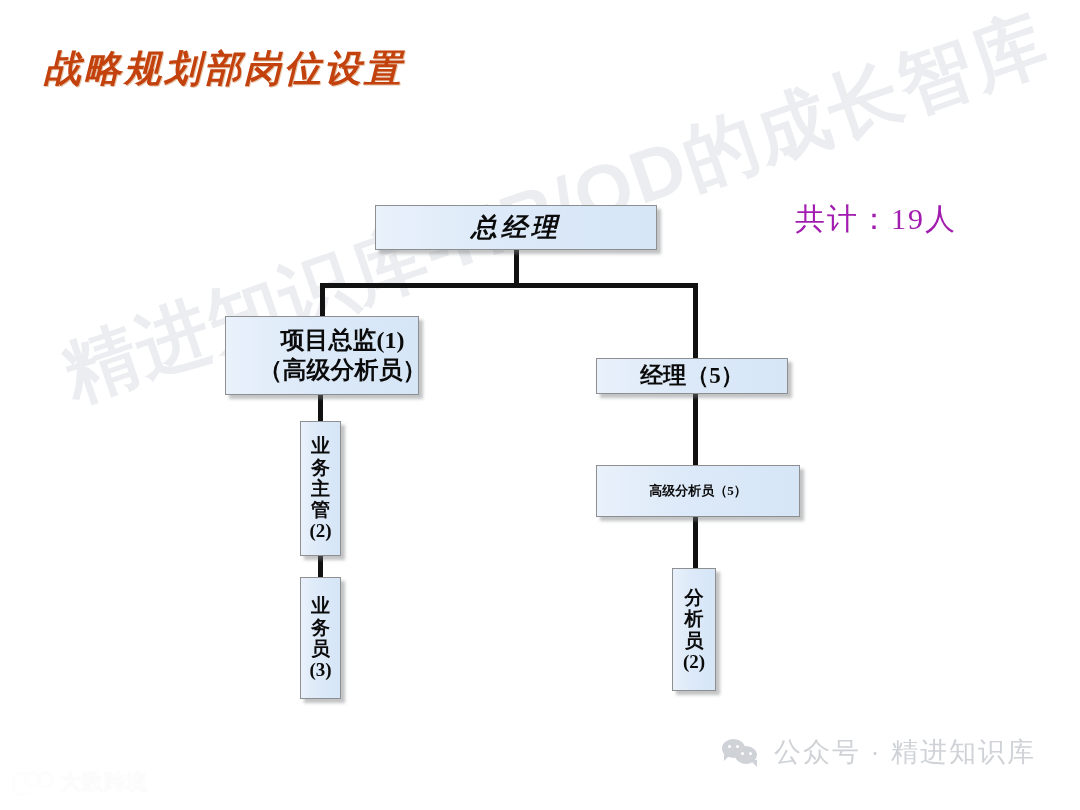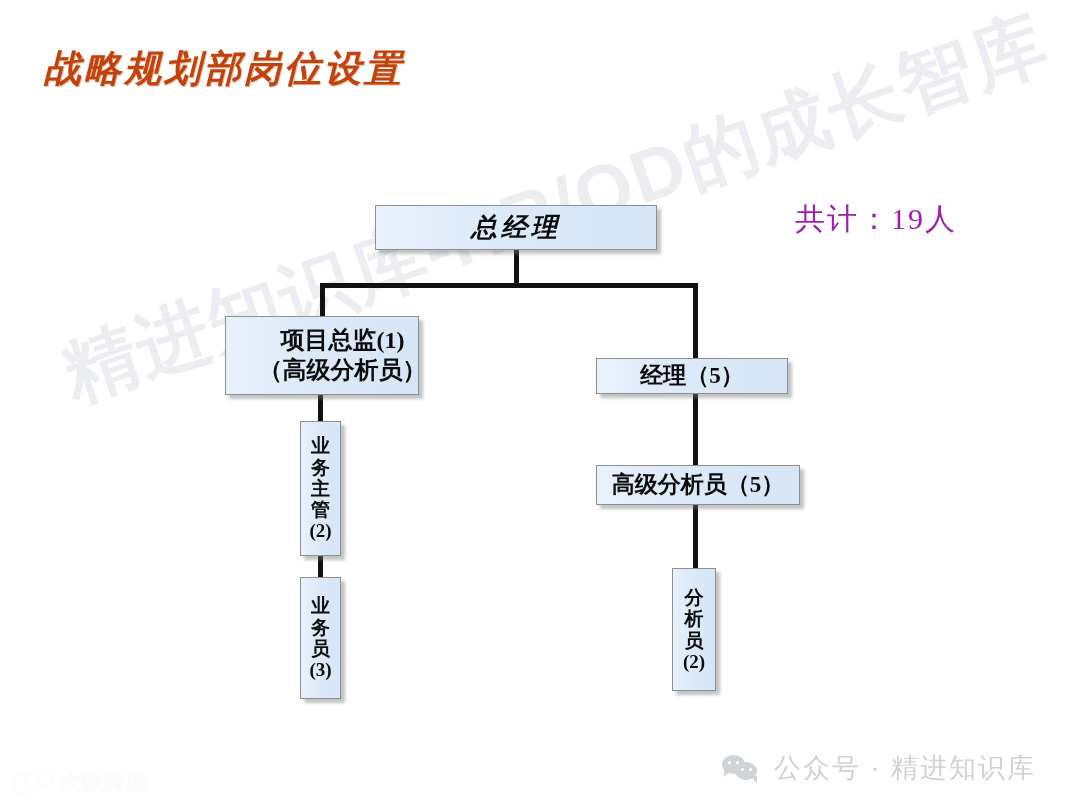--- a/index.html
+++ b/index.html
@@ -88,21 +88,21 @@
     font-weight: bold;
     color: #fdfdfd;
     letter-spacing: 1px;
     text-shadow: 0 0 1px rgba(235,235,235,0.9);
   }
 
   
   #wm-wechat {
     position: absolute;
     right: 44px;
-    bottom: 24px;
+    bottom: 40px;
     display: flex;
     align-items: center;
     gap: 12px;
   }
   #wm-wechat .wx-icon {
     position: relative;
     width: 40px;
     height: 30px;
   }
   #wm-wechat .wx-icon .big,
@@ -169,21 +169,21 @@
   .node.vertical .lines {
     line-height: 1.12;
   }
   .node.vertical .lines > div { white-space: nowrap; }
 
   #node-gm          { left: 375px; top: 205px; width: 282px; height: 45px; font-size: 26px; font-style: italic; letter-spacing: 4px; }
   #node-director    { left: 225px; top: 316px; width: 194px; height: 79px; font-size: 24px; padding-left: 41px; }
   #node-supervisor  { left: 300px; top: 421px; width: 41px;  height: 135px; font-size: 19px; }
   #node-clerk       { left: 300px; top: 577px; width: 41px;  height: 122px; font-size: 19px; }
   #node-manager     { left: 596px; top: 358px; width: 192px; height: 36px; font-size: 23px; }
-  #node-senior      { left: 596px; top: 465px; width: 204px; height: 40px; font-size: 23px; }
+  #node-senior      { left: 596px; top: 465px; width: 204px; height: 52px; font-size: 13px; }
   #node-analyst     { left: 672px; top: 568px; width: 44px;  height: 123px; font-size: 19px; }
 
   
   #total {
     position: absolute;
     left: 795px;
     top: 199px;
     font-family: "Liberation Serif", "DejaVu Serif", serif;
     font-size: 30px;
     color: #a21caf;

